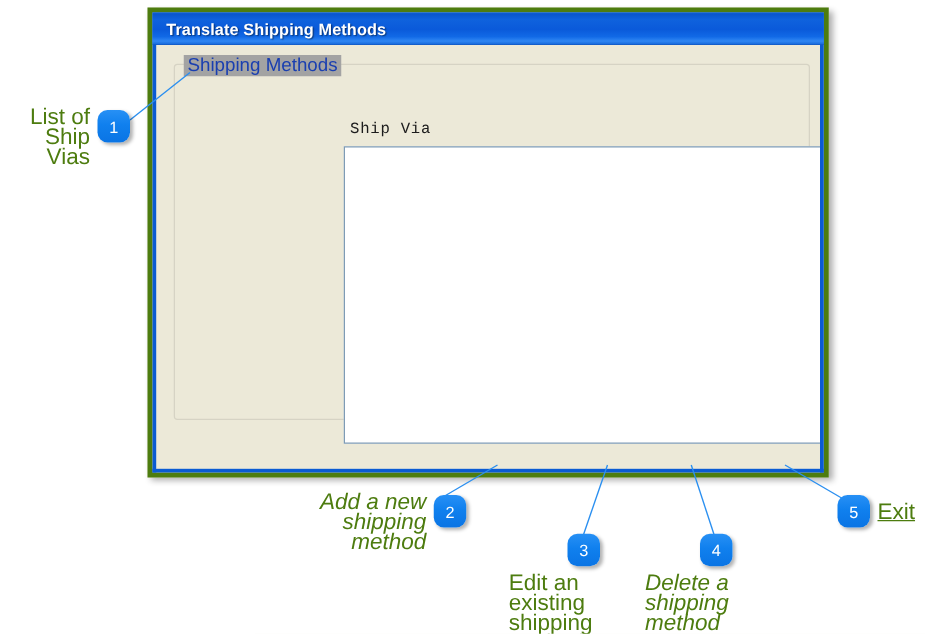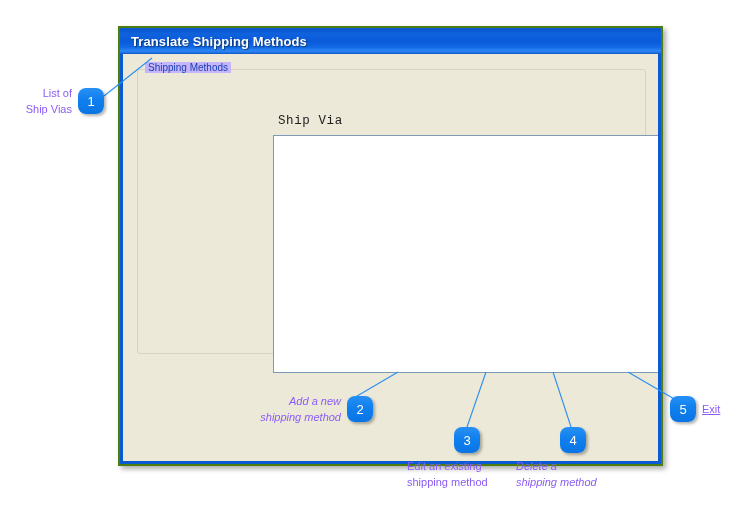--- a/index.html
+++ b/index.html
@@ -15,26 +15,25 @@
     font-family: "Liberation Sans", sans-serif;
     -webkit-font-smoothing: antialiased;
   }
 
   
   #dialog {
     position: absolute;
     left: 118px;
     top: 6px;
     width: 545px;
-    height: 440px;
+    height: 376px;
     background: #ece9d8;
-    border: 2px solid #4d7c0f;
+    border: 4px solid #4d7c0f;
     box-sizing: border-box;
     box-shadow: 3px 3px 5px rgba(0,0,0,0.32);
-    margin-top: 20px;
   }
   
   #dialog-frame {
     position: absolute;
     left: 0; top: 0; right: 0; bottom: 0;
     border: 3px solid #0a5bd3;
     border-top: none;
     box-sizing: border-box;
     background:
       linear-gradient(to right, #0a5bd3, #2a79e8 35%, #0a5bd3);
@@ -86,23 +85,23 @@
     height: 285px;
     border: 1px solid #d6d3c4;
     border-radius: 3px;
     box-sizing: border-box;
     background: transparent;
   }
   #groupbox-label {
     position: absolute;
     left: 22px;
     top: 8px;
-    background: #c4b5fd;
+    background: #a3a3a3;
     padding: 0 3px;
-    font-size: 10px;
+    font-size: 15px;
     color: #1a3fb0;
     white-space: nowrap;
   }
 
   
   .col-header {
     position: absolute;
     font-family: "Liberation Mono", "DejaVu Sans Mono", monospace;
     font-size: 12.5px;
     color: #1c1c1c;
@@ -136,22 +135,22 @@
     font-size: 13px;
     display: flex;
     align-items: center;
     justify-content: center;
     box-shadow: 2px 2px 3px rgba(0,0,0,0.30);
     z-index: 5;
   }
   .callout-text {
     position: absolute;
     font-family: "Liberation Sans", sans-serif;
-    font-size: 11px;
-    color: #8b5cf6;
+    font-size: 18px;
+    color: #4d7c0f;
     line-height: 16px;
     white-space: pre-line;
     z-index: 4;
   }
   .callout-text.right-align { text-align: right; }
   .callout-text.center-align { text-align: left; }
 
   
   #leader-lines {
     position: absolute;

